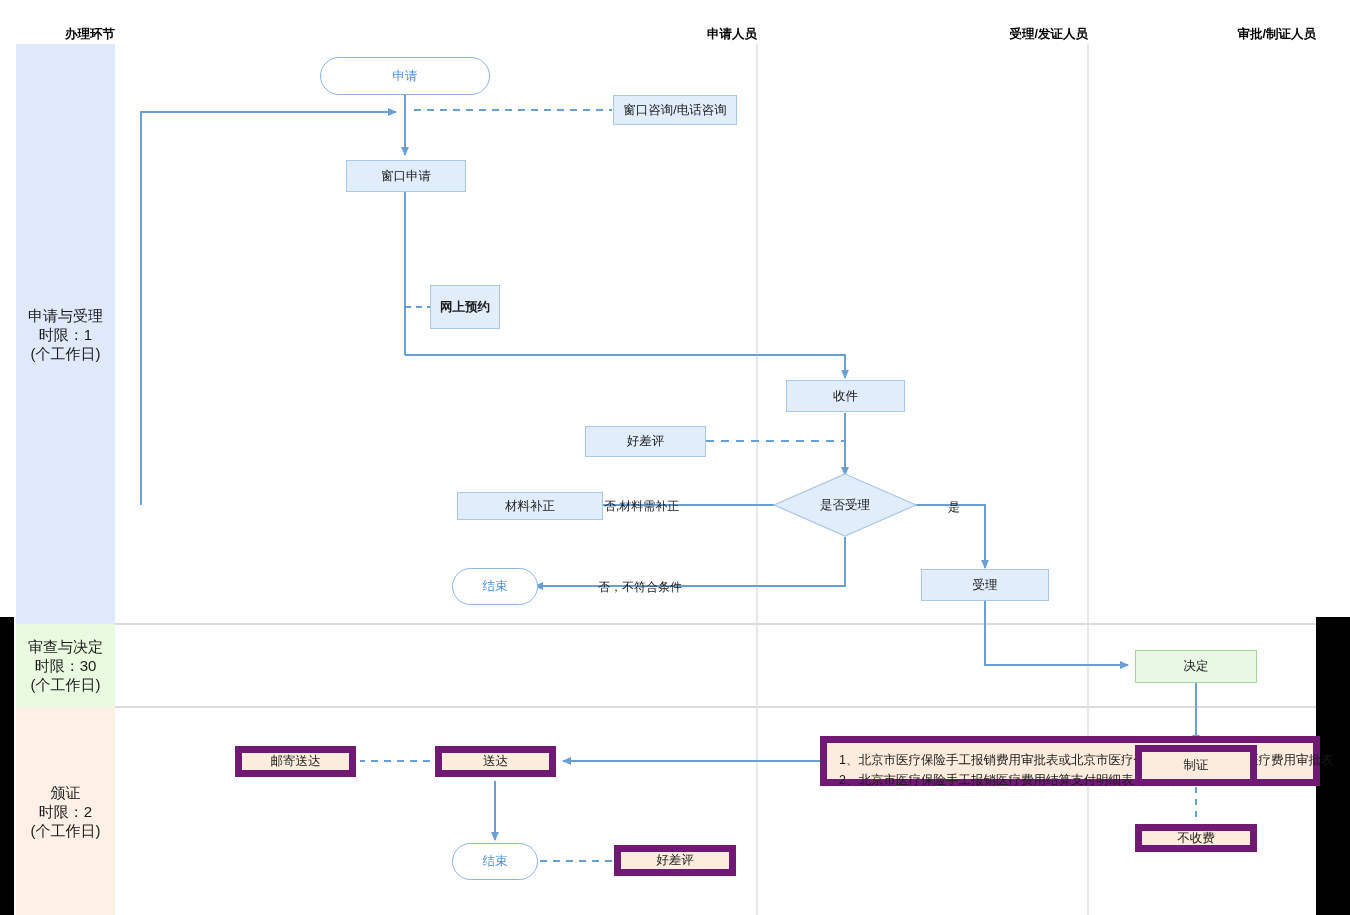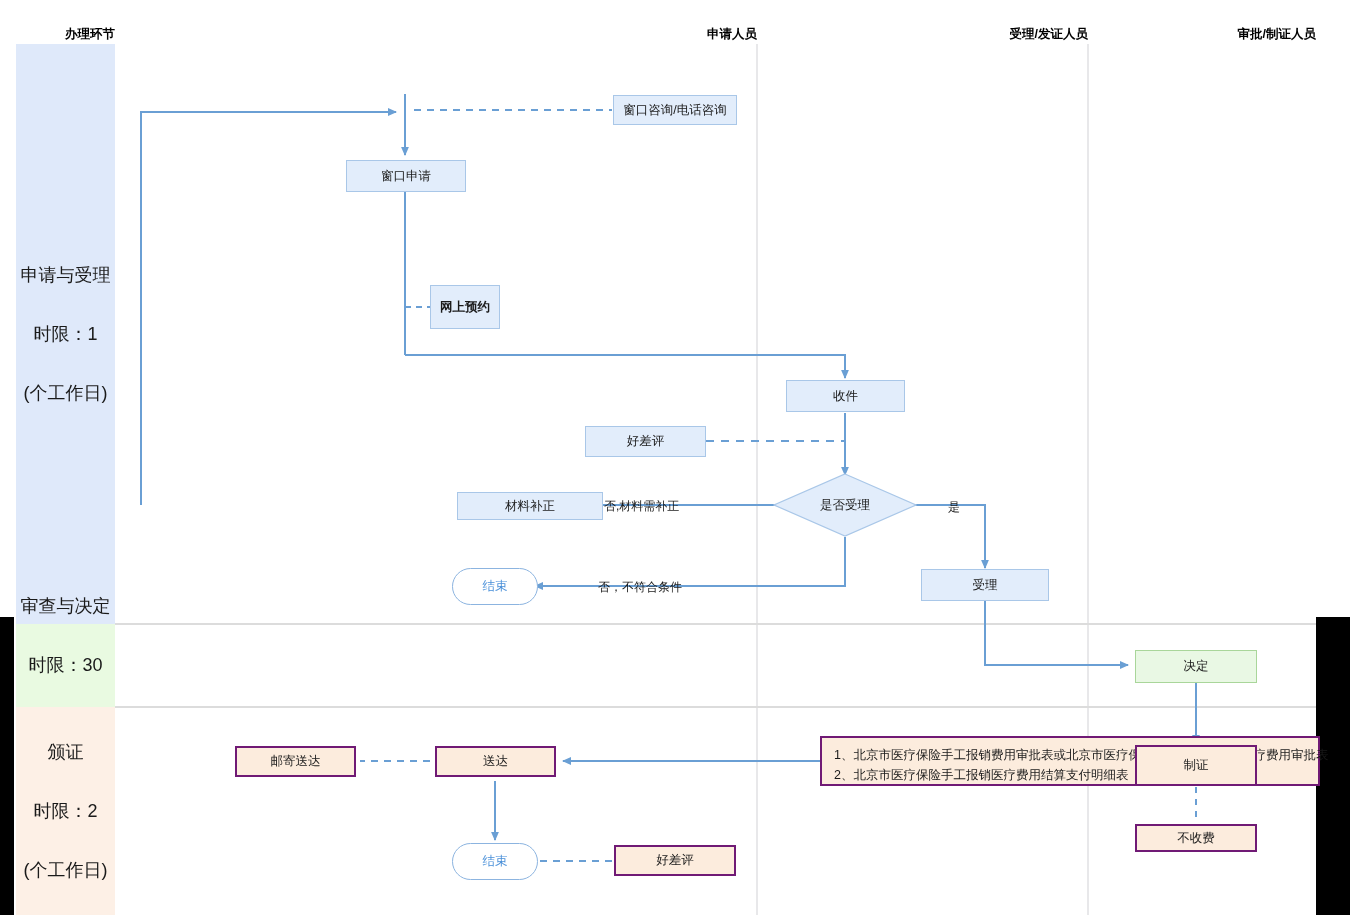--- a/index.html
+++ b/index.html
@@ -54,24 +54,23 @@
   
   .stage {
     position: absolute;
     left: 16px;
     width: 99px;
     display: flex;
     flex-direction: column;
     align-items: center;
     justify-content: center;
     text-align: center;
-    font-size: 18px;
+    font-size: 15px;
     line-height: 19px;
     color: #1a1a1a;
-    gap: 40px;
   }
   .stage span { display: block; }
   
   .node {
     position: absolute;
     box-sizing: border-box;
     display: flex;
     align-items: center;
     justify-content: center;
     text-align: center;
@@ -82,21 +81,21 @@
   .node.blue {
     background: #e2edfb;
     border: 1px solid #a9c7e8;
   }
   .node.green {
     background: #e9f8e4;
     border: 1px solid #a9d69a;
   }
   .node.peach {
     background: #fcecdd;
-    border: 2px solid #701a75;
+    border: 7px solid #701a75;
   }
   .node.terminator {
     background: #ffffff;
     border: 1px solid #8cb4e0;
     border-radius: 22px;
     color: #4a90d9;
   }
   .node.doc-multiline {
     display: block;
     padding: 7px 10px 7px 12px;
@@ -213,20 +212,21 @@
       <line x1="820" y1="761" x2="563" y2="761" marker-end="url(#arrow)"></line>
 
       <line x1="430" y1="761" x2="360" y2="761" stroke-dasharray="7,6"></line>
 
       <line x1="495" y1="781" x2="495" y2="840" marker-end="url(#arrow)"></line>
 
       <line x1="540" y1="861" x2="613" y2="861" stroke-dasharray="7,6"></line>
     </g>
   </svg>
 
+  <div class="node terminator" style="left:320px; top:57px; width:170px; height:38px;">申请</div>
 
   <div class="node blue" style="left:613px; top:95px; width:124px; height:30px;">窗口咨询/电话咨询</div>
 
   <div class="node blue" style="left:346px; top:160px; width:120px; height:32px;">窗口申请</div>
 
   <div class="node blue" style="left:430px; top:285px; width:70px; height:44px;font-weight:bold;">网上预约</div>
 
   <div class="node blue" style="left:786px; top:380px; width:119px; height:32px;">收件</div>
 
   <div class="node blue" style="left:585px; top:426px; width:121px; height:31px;">好差评</div>

